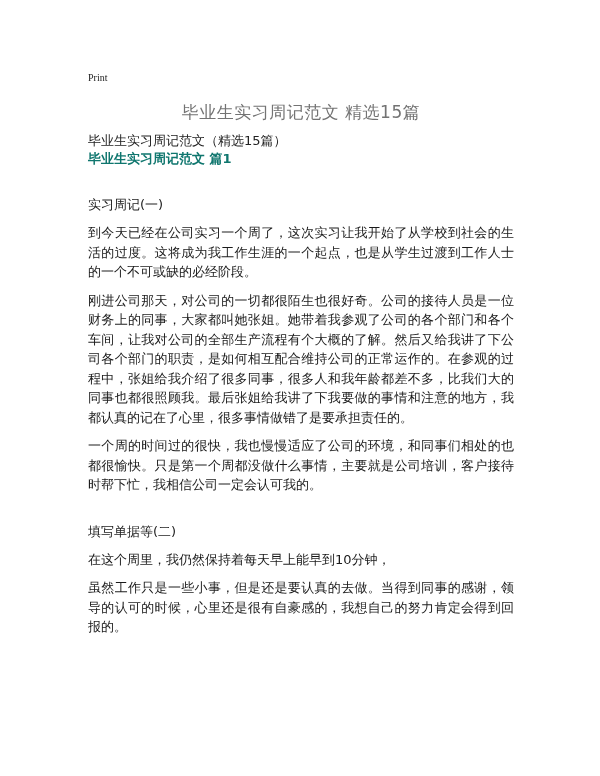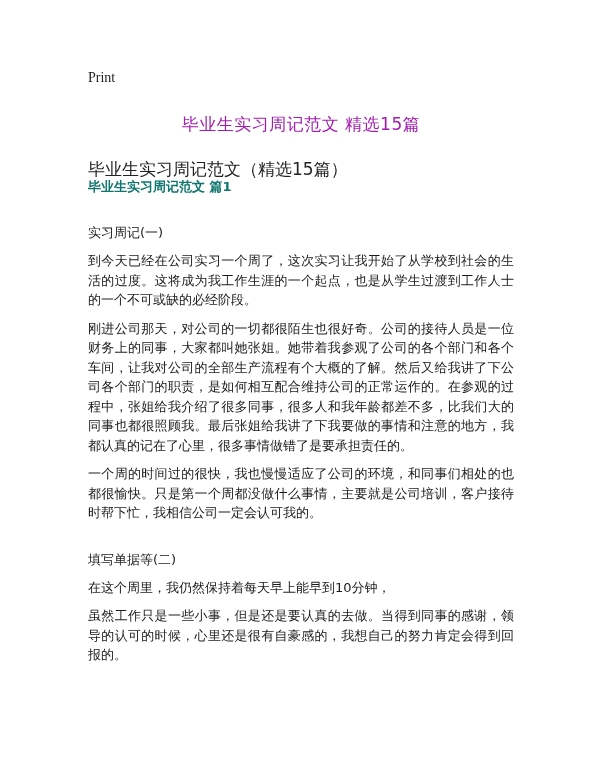--- a/index.html
+++ b/index.html
@@ -1,21 +1,21 @@
 <!DOCTYPE html>
 <html><head>
   <meta charset="utf-8">
   <style>
     html, body { margin: 0; padding: 0; background: #ffffff; }
     body { width: 600px; height: 776px; overflow: hidden; position: relative;
            font-family: "DejaVu Sans", "Liberation Sans", sans-serif; color: #1a1a1a; }
     .page { position: absolute; left: 88px; top: 70px; width: 426px; }
-    .print { font-family: "Liberation Serif", serif; font-size: 14px; color: #222; height: 16px; line-height: 16px; }
-    .title { text-align: center; font-size: 17px; margin-top: 26px; height: 24px; line-height: 24px; letter-spacing: 0.5px; color: #a21caf; }
-    .subtitle { font-size: 17px; margin-top: 24px; line-height: 18px; color: #222; }
+    .print { font-family: "Liberation Serif", serif; font-size: 10px; color: #222; height: 16px; line-height: 16px; }
+    .title { text-align: center; font-size: 17px; margin-top: 14px; height: 24px; line-height: 24px; letter-spacing: 0.5px; color: #737373; }
+    .subtitle { font-size: 13px; margin-top: 8px; line-height: 18px; color: #222; }
     .h-bold { font-size: 13px; font-weight: bold; line-height: 18px; color: #0f766e; }
     .week { font-size: 13px; margin-top: 28px; line-height: 18px; color: #222; }
     .para { font-size: 13px; line-height: 19.5px; margin-top: 9px; color: #1a1a1a; text-align: justify; word-break: break-all; }
   </style>
 </head>
 <body>
 
 <div class="page">
   <div class="print">Print</div>
   <div class="title">毕业生实习周记范文 精选15篇</div>

